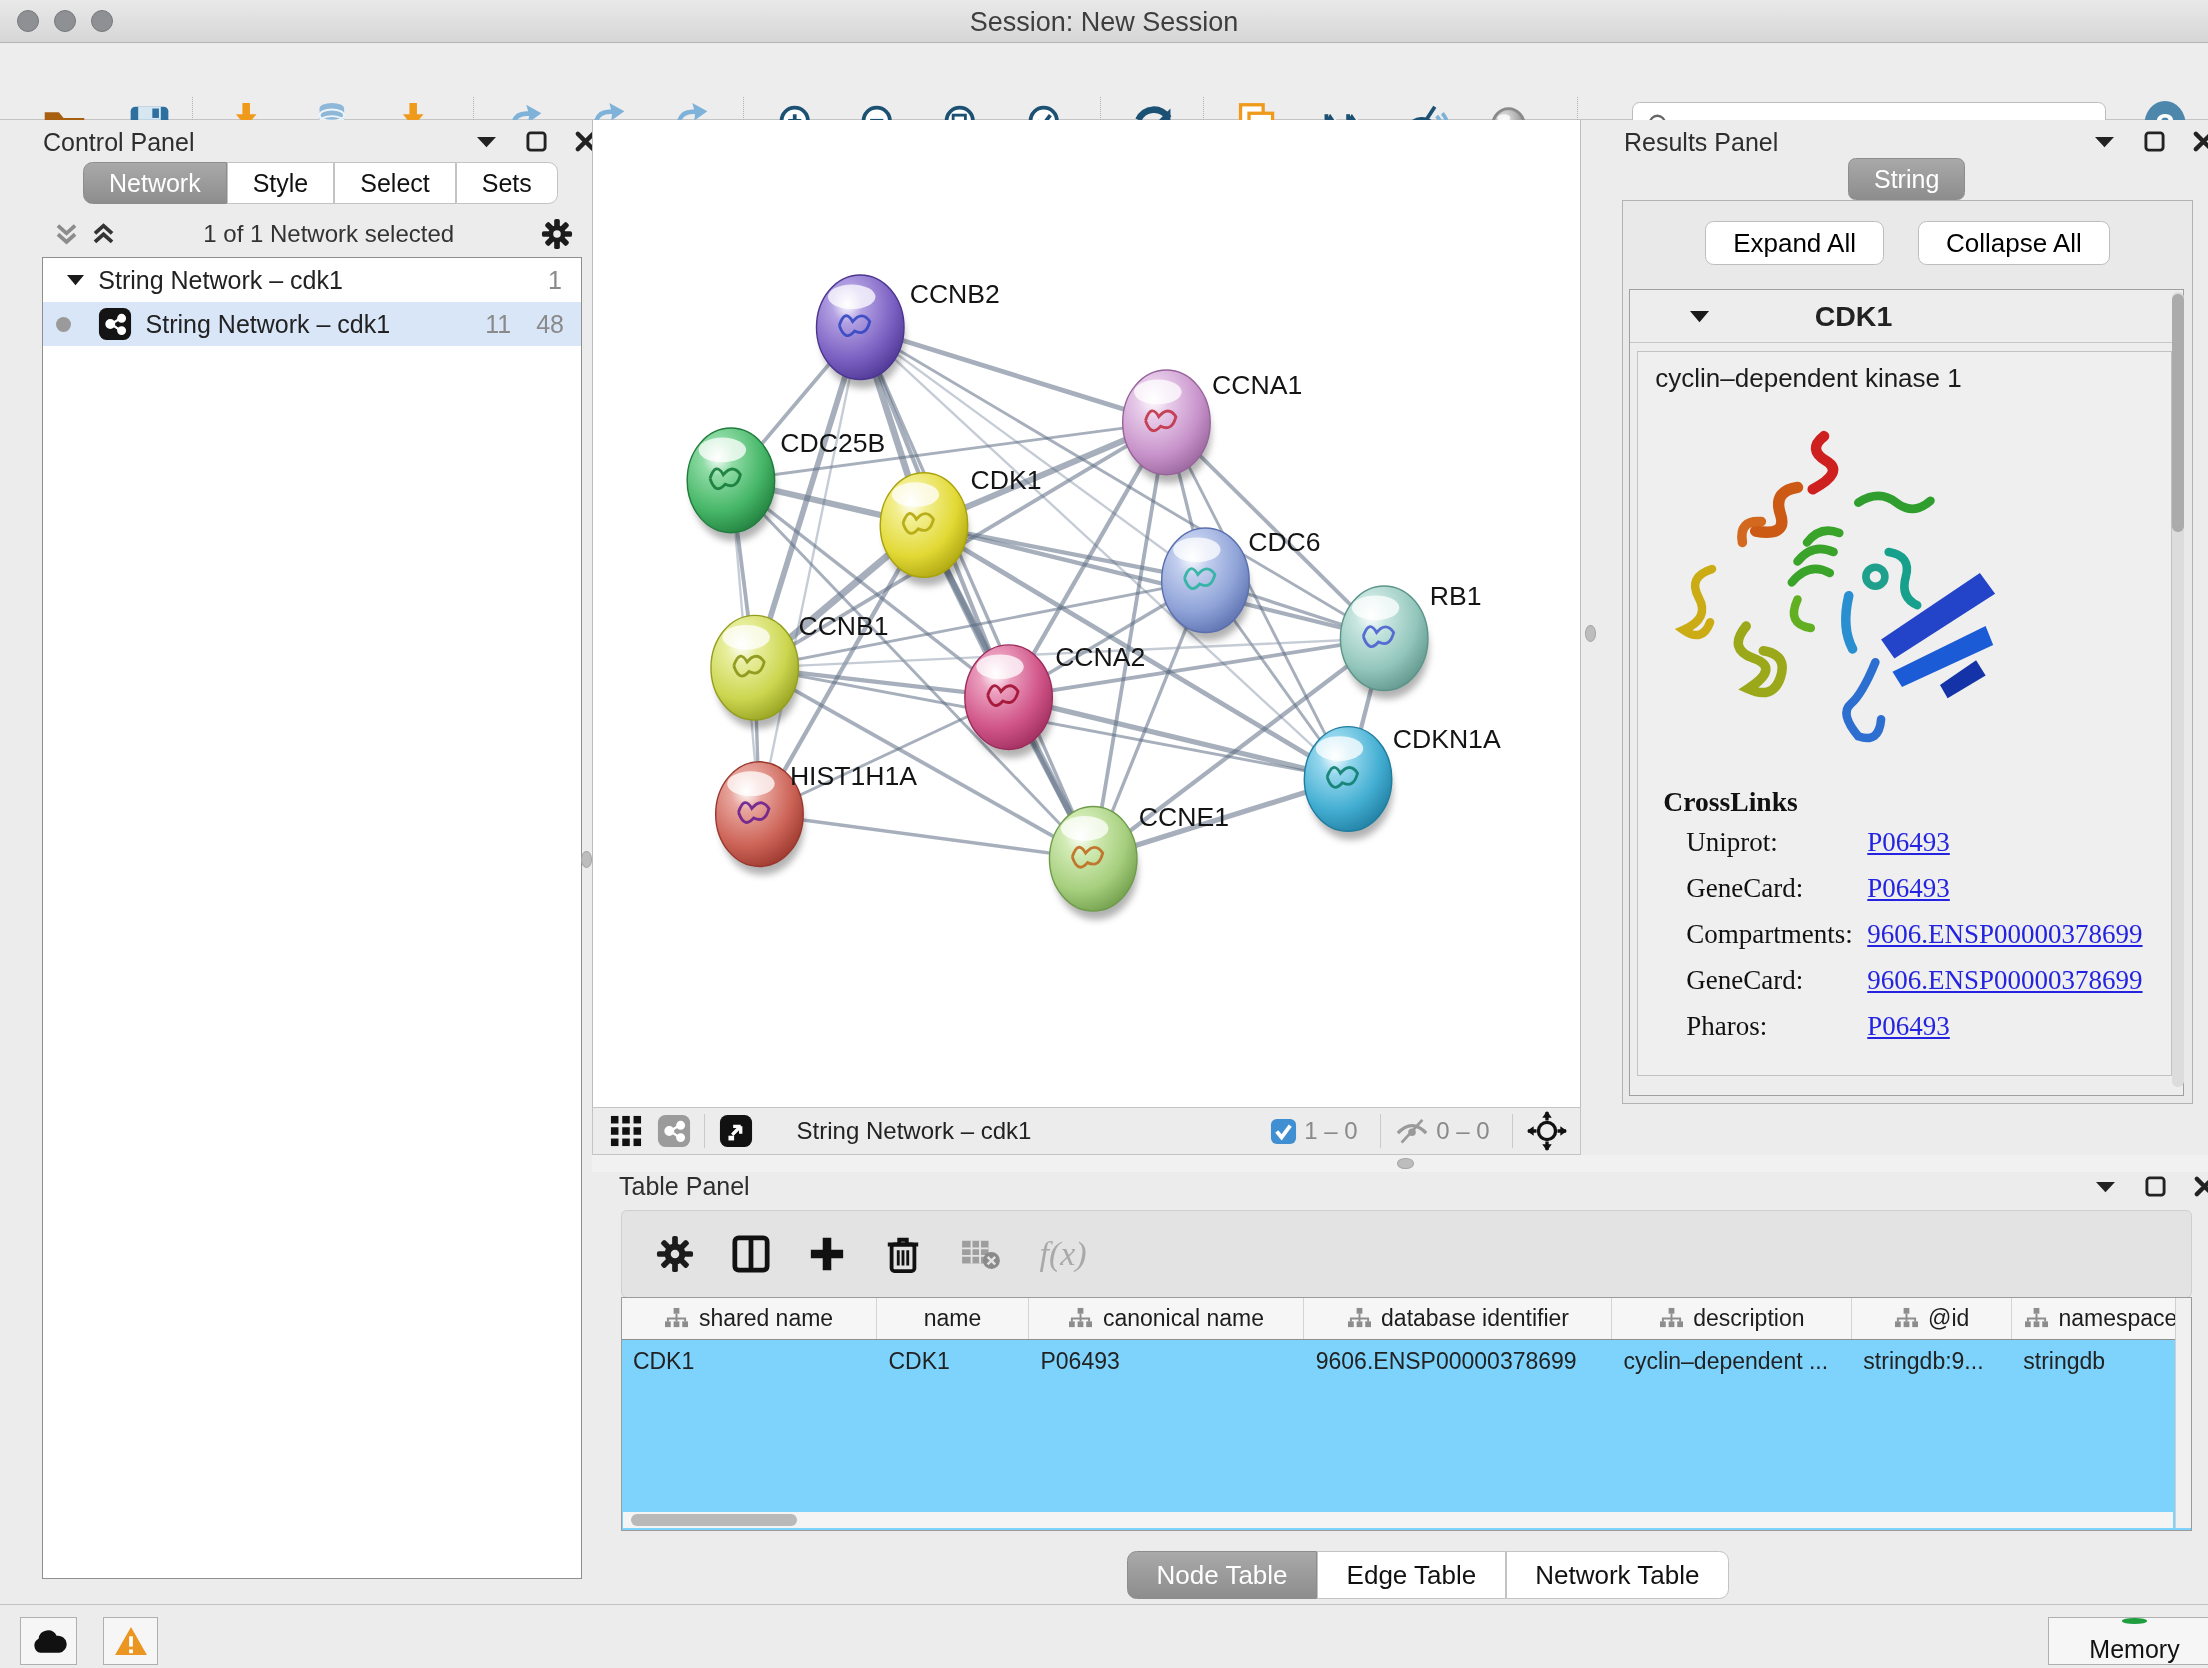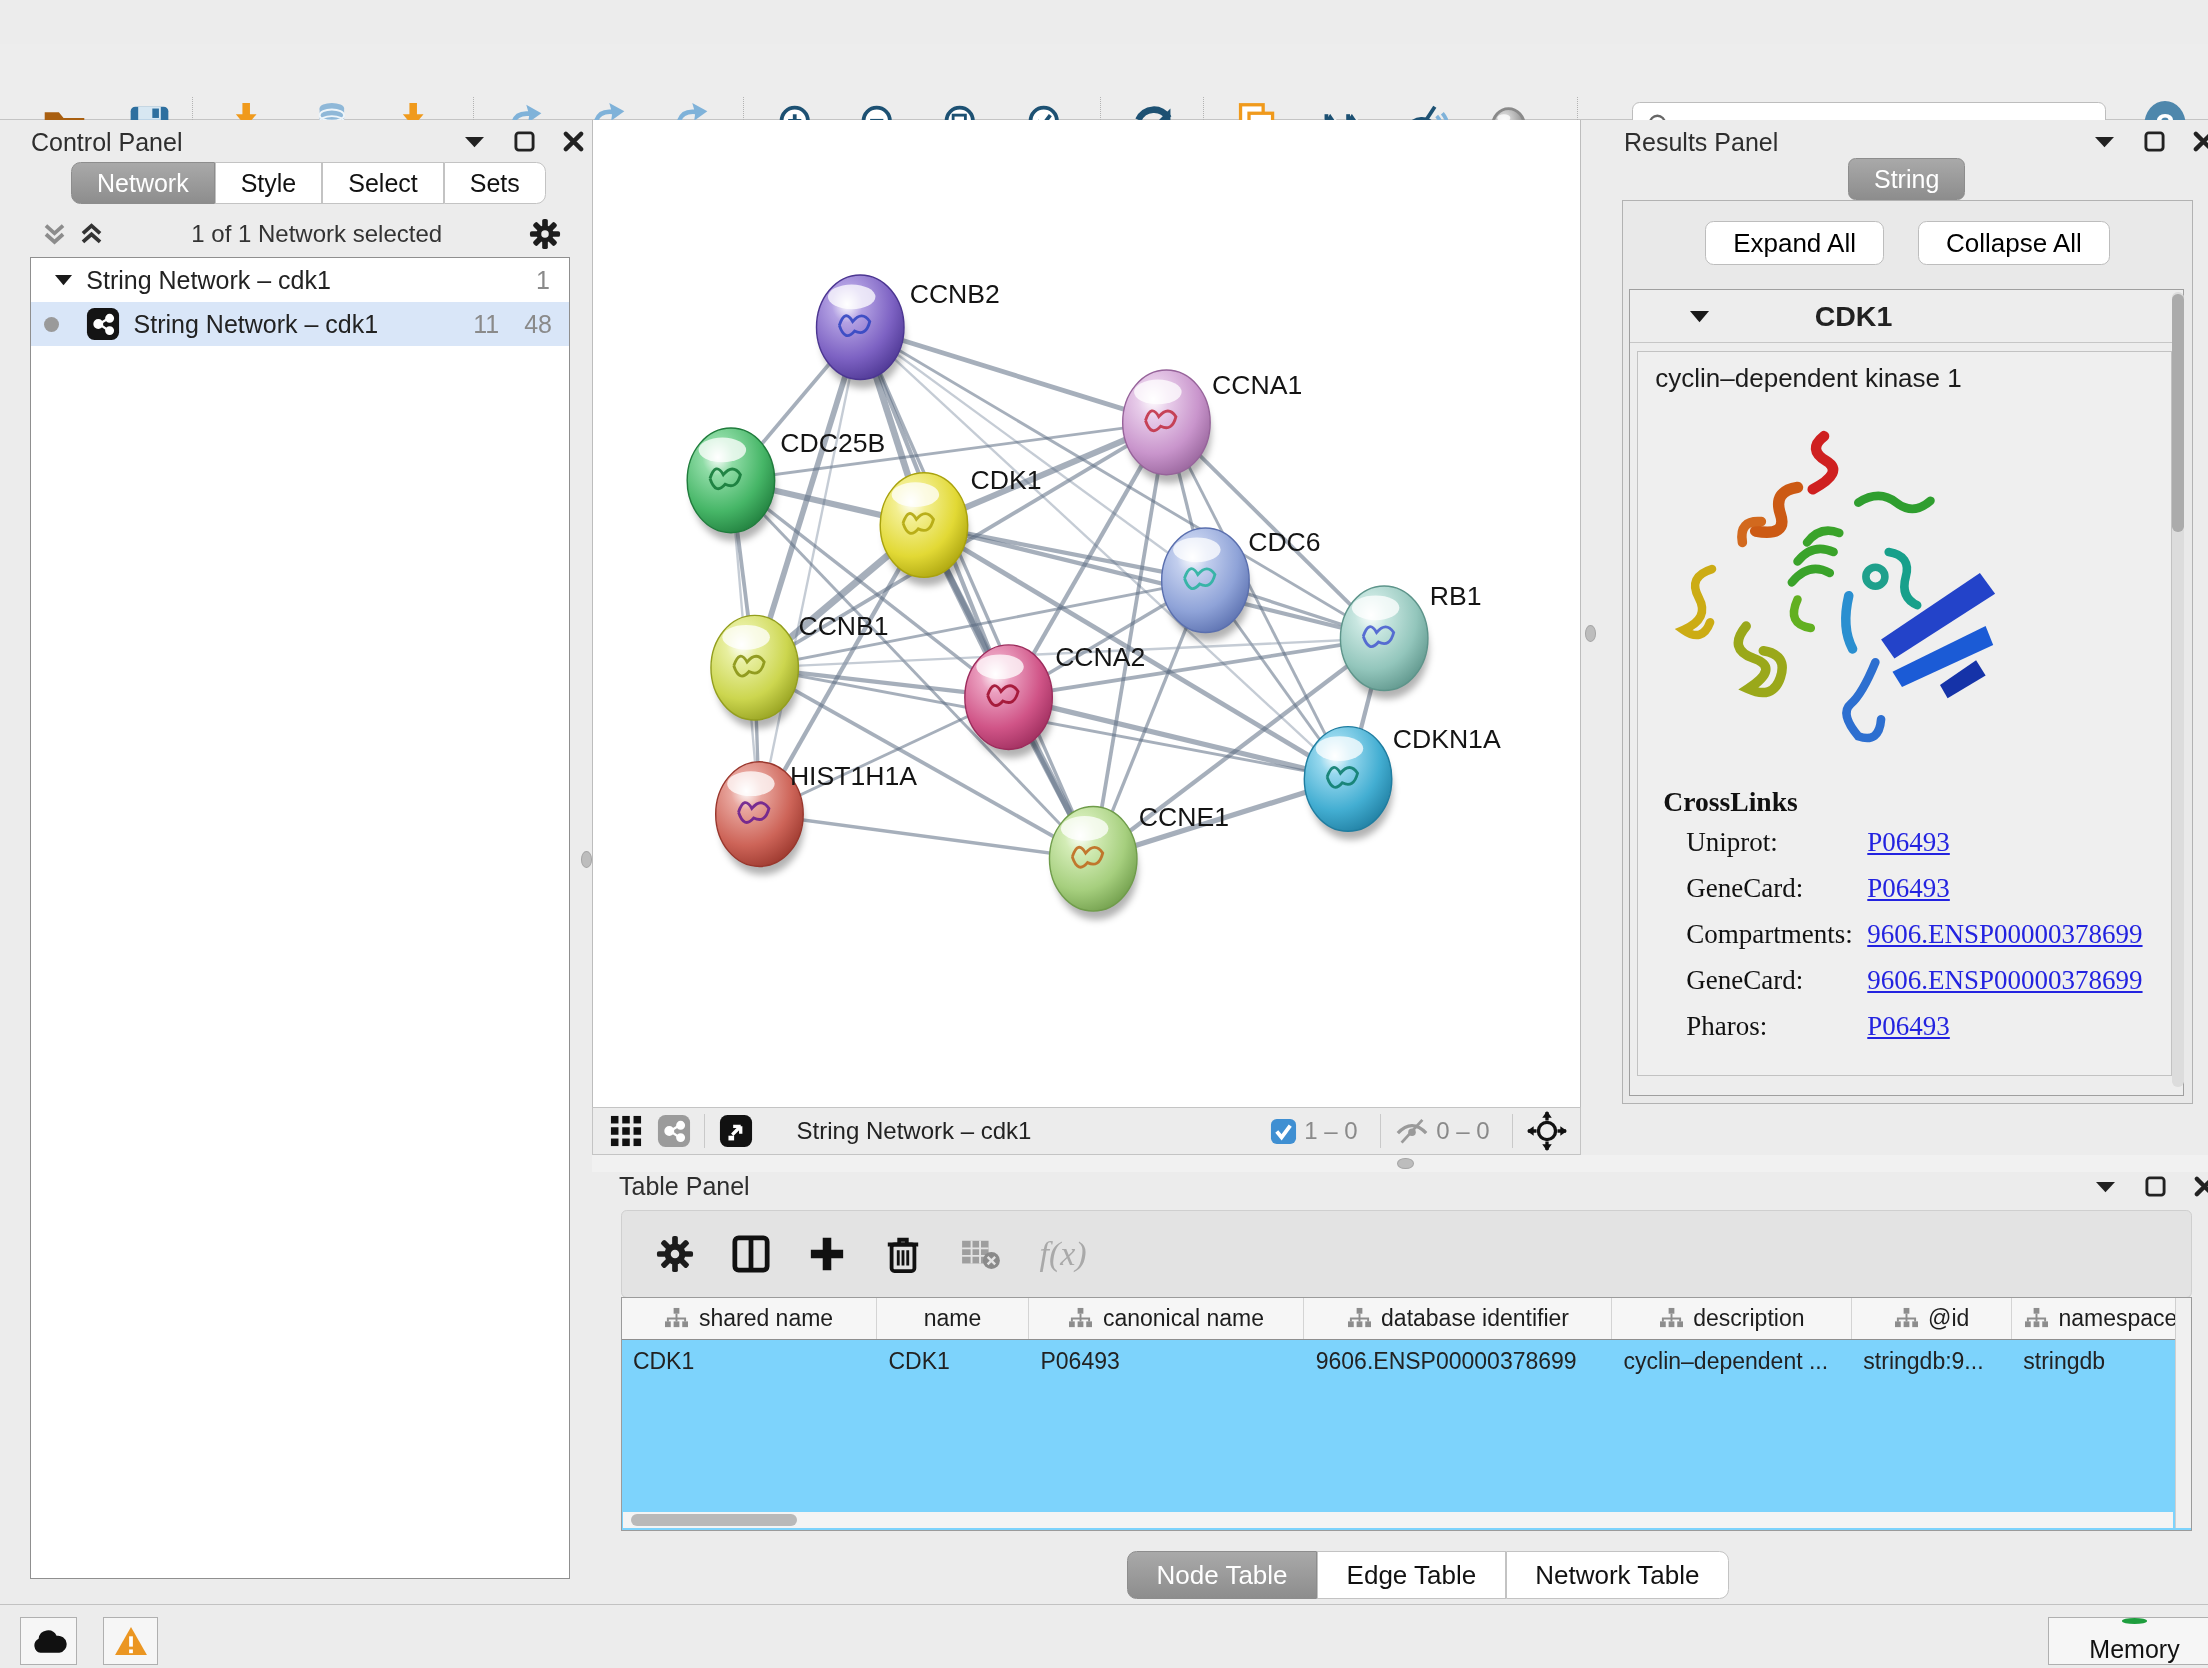--- a/index.html
+++ b/index.html
@@ -30,21 +30,21 @@
     background:transparent;padding:0;}
 
   
   .panel-title{font-size:25px;color:#2e2e2e;}
   .win-icons{position:absolute;display:flex;gap:28.5px;align-items:center;}
   .tab{display:inline-block;padding:5.7px 25px;font-size:25px;background:#fff;
     border:1px solid #c3c3c3;color:#111;}
   .tab.sel{background:linear-gradient(#a9a9a9,#8d8d8d);color:#fff;border-color:#8d8d8d;}
 
   
-  #control-panel{left:4px;top:120px;width:592px;height:1484px;background:#ececec;}
+  #control-panel{left:16px;top:120px;width:592px;height:1484px;background:#ececec;}
   #cp-tabs{position:absolute;left:67px;top:42px;display:flex;}
   #cp-tabs .tab:first-child{border-radius:9.5px 0 0 9.5px;}
   #cp-tabs .tab:last-child{border-radius:0 9.5px 9.5px 0;}
   #cp-subhead{position:absolute;left:26px;top:91px;width:540px;height:46px;
     display:flex;align-items:center;}
   #cp-status{flex:1;text-align:center;font-size:24px;color:#333;}
   #net-tree{position:absolute;left:26px;top:137px;width:540px;height:1322px;
     background:#fff;border:1.9px solid #8f8f8f;}
   .tree-row{position:relative;height:44px;display:flex;align-items:center;font-size:25px;}
   .tree-row.selected{background:#d9e6f8;}
@@ -115,20 +115,26 @@
   #mem-dot{width:25px;height:25px;border-radius:50%;background:#1e9e3e;}
 
   svg{display:block;}
   .nodelabel{font-family:"Liberation Sans",sans-serif;font-size:28px;fill:#141414;}
 </style>
 </head>
 <body>
 
 <div id="app">
 
+  <div id="titlebar" class="abs">
+    <span class="tlight" style="left:17px"></span>
+    <span class="tlight" style="left:54px"></span>
+    <span class="tlight" style="left:91px"></span>
+    <div id="win-title">Session: New Session</div>
+  </div>
 
   <div id="toolbar" class="abs">
     <div class="tbtn" style="left:38px">
       <svg width="49" height="49" viewBox="0 0 52 52">
           <path d="M5 12h15l5 6h22v26H5z" fill="#a95f10"></path>
           <path d="M5 44l9-18h37l-10 18z" fill="#f0a24a"></path>
         </svg>
     </div>
     <div class="tbtn" style="left:123px">
       <svg width="49" height="49" viewBox="0 0 52 52">

